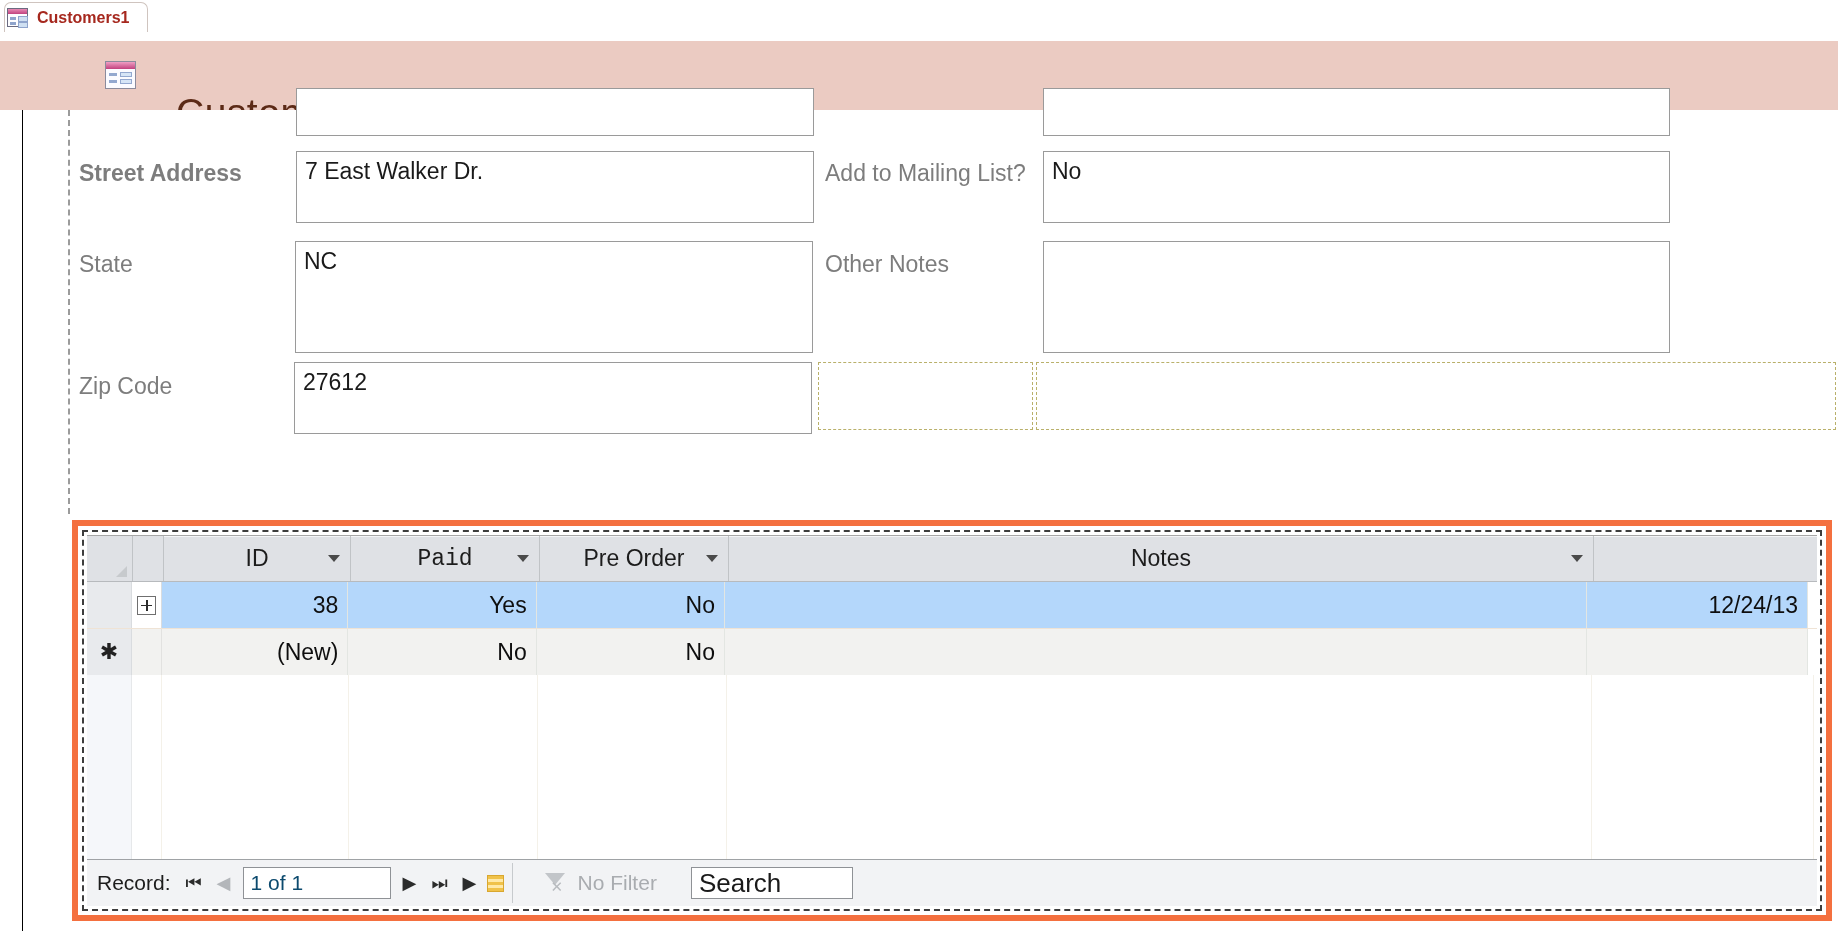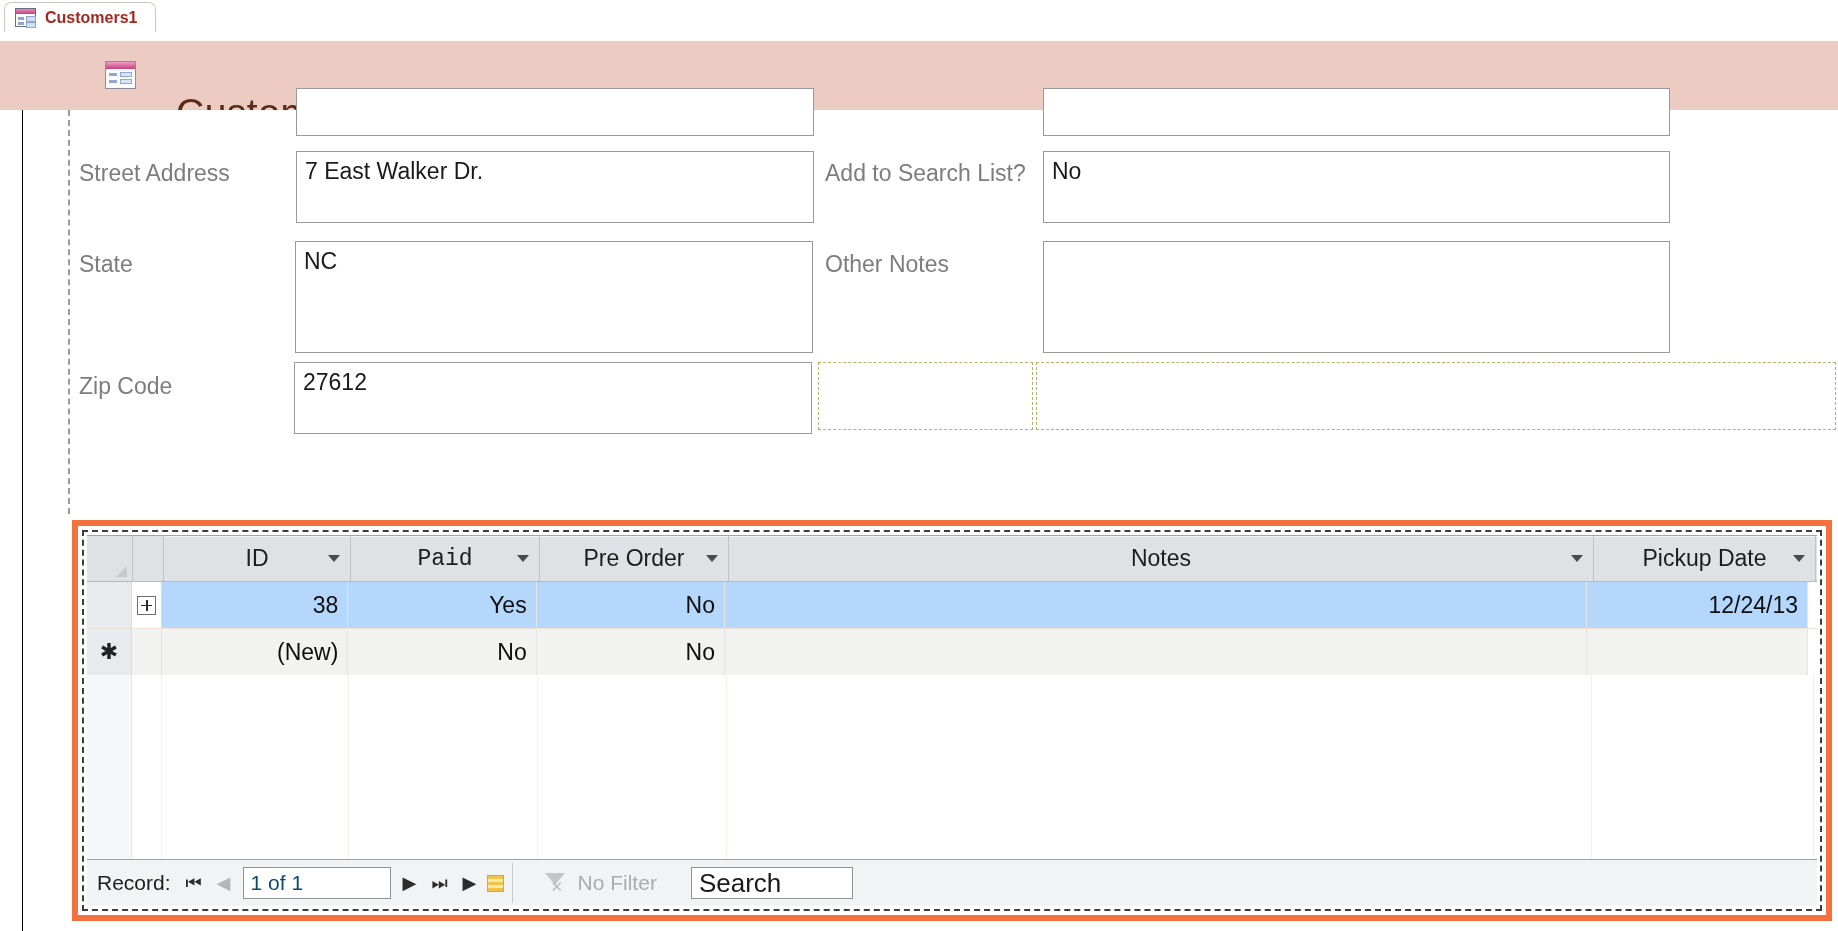--- a/index.html
+++ b/index.html
@@ -21,21 +21,21 @@
     position: absolute;
     left: 0; top: 0;
     width: 1838px; height: 41px;
     background: #ffffff;
     border-bottom: 1px solid #c9bcb7;
   }
   .doc-tab {
     position: absolute;
     left: 4px; top: 2px;
     height: 30px;
-    padding: 0 18px 0 10px;
+    padding: 0 18px 0 2px;
     display: flex;
     align-items: center;
     gap: 9px;
     background: #ffffff;
     border: 1px solid #cfc4bf;
     border-bottom: none;
     border-radius: 7px 7px 0 0;
     box-sizing: border-box;
   }
   .doc-tab-label {
@@ -380,24 +380,24 @@
         <i class="f2"></i>
     </span>
     <span class="form-title">Customers</span>
   </div>
 
   <div class="form-body">
 
     <div class="field-box" style="left:296px; top:-22px; width:518px; height:48px;"></div>
     <div class="field-box" style="left:1043px; top:-22px; width:627px; height:48px;"></div>
 
-    <div class="field-label" style="left:79px; top:50px;">Street Address</div>
+    <div class="field-label" style="left:79px; top:50px;font-weight:bold;">Street Address</div>
     <div class="field-box" style="left:296px; top:41px; width:518px; height:72px;">7 East Walker Dr.</div>
 
-    <div class="field-label" style="left:825px; top:50px;">Add to Search List?</div>
+    <div class="field-label" style="left:825px; top:50px;">Add to Mailing List?</div>
     <div class="field-box" style="left:1043px; top:41px; width:627px; height:72px;">No</div>
 
     <div class="field-label" style="left:79px; top:141px;">State</div>
     <div class="field-box" style="left:295px; top:131px; width:518px; height:112px;">NC</div>
 
     <div class="field-label" style="left:825px; top:141px;">Other Notes</div>
     <div class="field-box" style="left:1043px; top:131px; width:627px; height:112px;"></div>
 
     <div class="field-label" style="left:79px; top:263px;">Zip Code</div>
     <div class="field-box" style="left:294px; top:252px; width:518px; height:72px;">27612</div>
@@ -425,24 +425,20 @@
             <span class="caret"></span>
           </div>
           <div class="cell" style="width:189px;">
             <span>Pre Order</span>
             <span class="caret"></span>
           </div>
           <div class="cell" style="width:865px;">
             <span>Notes</span>
             <span class="caret"></span>
           </div>
-          <div class="cell" style="width:222px;">
-            <span>Pickup Date</span>
-            <span class="caret"></span>
-          </div>
           <div class="cell" style="flex:1;border-right:none;"></div>
         </div>
 
         <div class="ds-row selected">
           <div class="row-marker"></div>
           <div class="exp-cell">
             <span class="plus-box"></span>
           </div>
           <div class="cell" style="width:187px;">38</div>
           <div class="cell" style="width:189px;">Yes</div>

